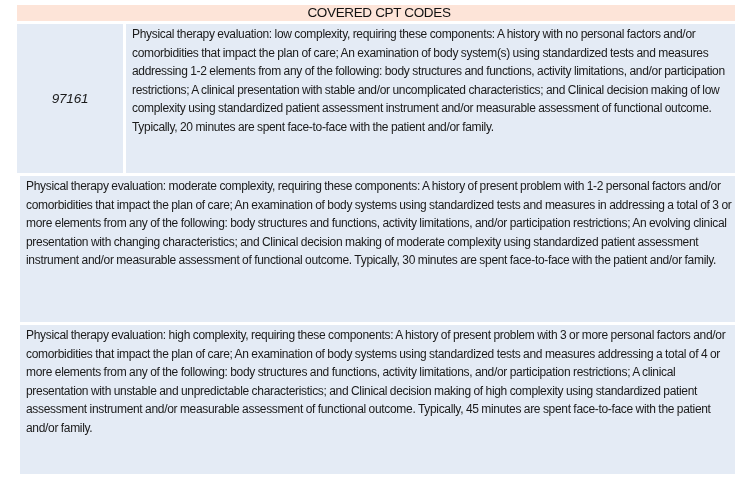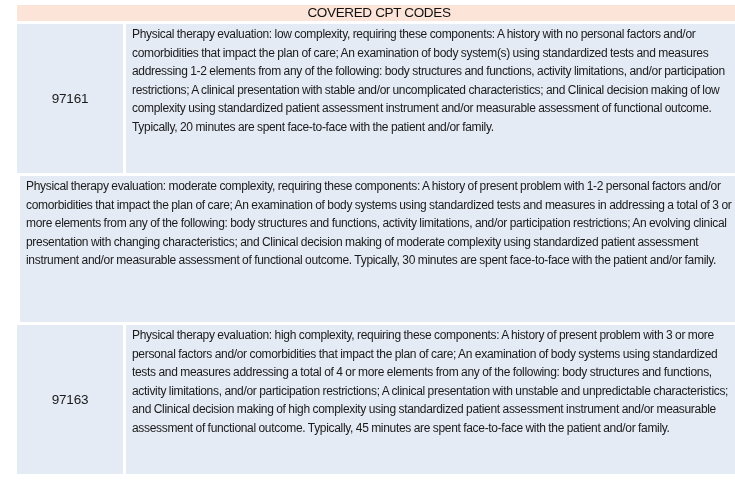--- a/index.html
+++ b/index.html
@@ -49,20 +49,21 @@
       display: flex;
     }
     .code-cell {
       background: #e4ebf5;
       display: flex;
       align-items: center;
       justify-content: center;
       font-size: 13.5px;
       letter-spacing: -0.2px;
       color: #1a1a1a;
+      font-style: italic;
     }
     .desc-cell {
       background: #e4ebf5;
       padding: 1px 6px 2px 6px;
       font-size: 12px;
       line-height: 18.6px;
       letter-spacing: -0.32px;
       word-spacing: -0.3px;
       color: #1a1a1a;
       box-sizing: border-box;
@@ -81,16 +82,15 @@
   <div class="body-row r1">
     <div class="code-cell col1">97161</div>
     <div class="desc-cell col2">Physical therapy evaluation: low complexity, requiring these components: A history with no personal factors and/or comorbidities that impact the plan of care; An examination of body system(s) using standardized tests and measures addressing 1-2 elements from any of the following: body structures and functions, activity limitations, and/or participation restrictions; A clinical presentation with stable and/or uncomplicated characteristics; and Clinical decision making of low complexity using standardized patient assessment instrument and/or measurable assessment of functional outcome. Typically, 20 minutes are spent face-to-face with the patient and/or family.</div>
   </div>
 
   <div class="body-row r2">
     <div class="desc-cell col2">Physical therapy evaluation: moderate complexity, requiring these components: A history of present problem with 1-2 personal factors and/or comorbidities that impact the plan of care; An examination of body systems using standardized tests and measures in addressing a total of 3 or more elements from any of the following: body structures and functions, activity limitations, and/or participation restrictions; An evolving clinical presentation with changing characteristics; and Clinical decision making of moderate complexity using standardized patient assessment instrument and/or measurable assessment of functional outcome. Typically, 30 minutes are spent face-to-face with the patient and/or family.</div>
   </div>
 
   <div class="body-row r3">
-    <div class="code-cell col1">97163</div>
     <div class="desc-cell col2">Physical therapy evaluation: high complexity, requiring these components: A history of present problem with 3 or more personal factors and/or comorbidities that impact the plan of care; An examination of body systems using standardized tests and measures addressing a total of 4 or more elements from any of the following: body structures and functions, activity limitations, and/or participation restrictions; A clinical presentation with unstable and unpredictable characteristics; and Clinical decision making of high complexity using standardized patient assessment instrument and/or measurable assessment of functional outcome. Typically, 45 minutes are spent face-to-face with the patient and/or family.</div>
   </div>
 </div>
 
 </body></html>

